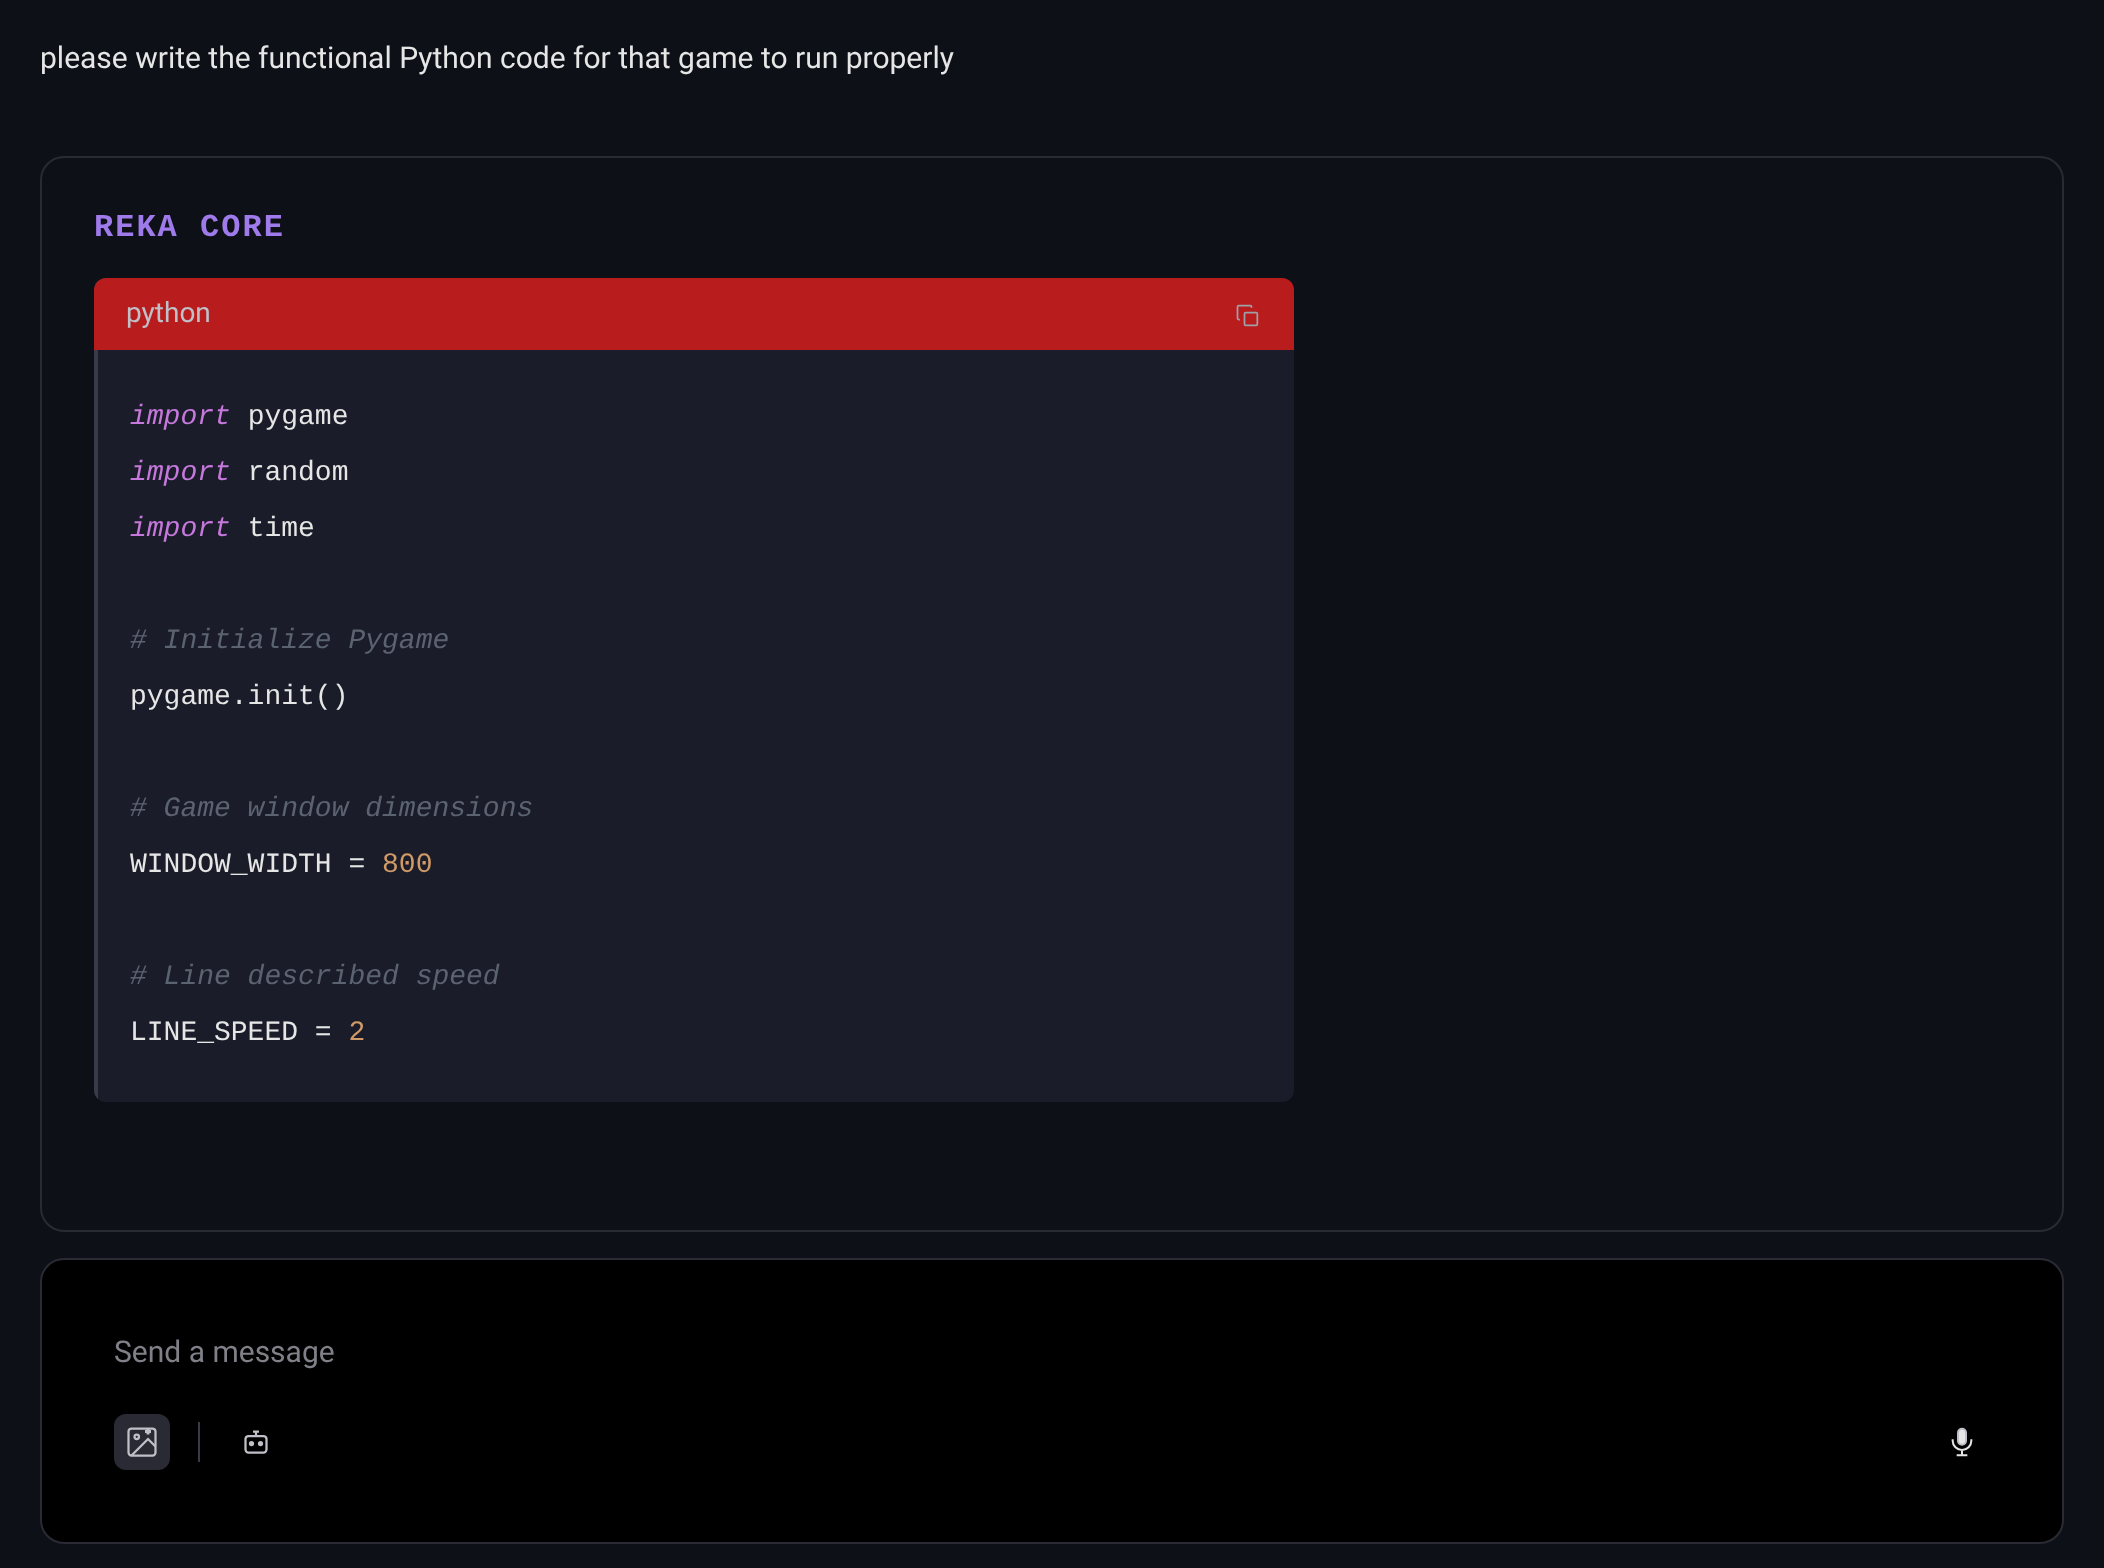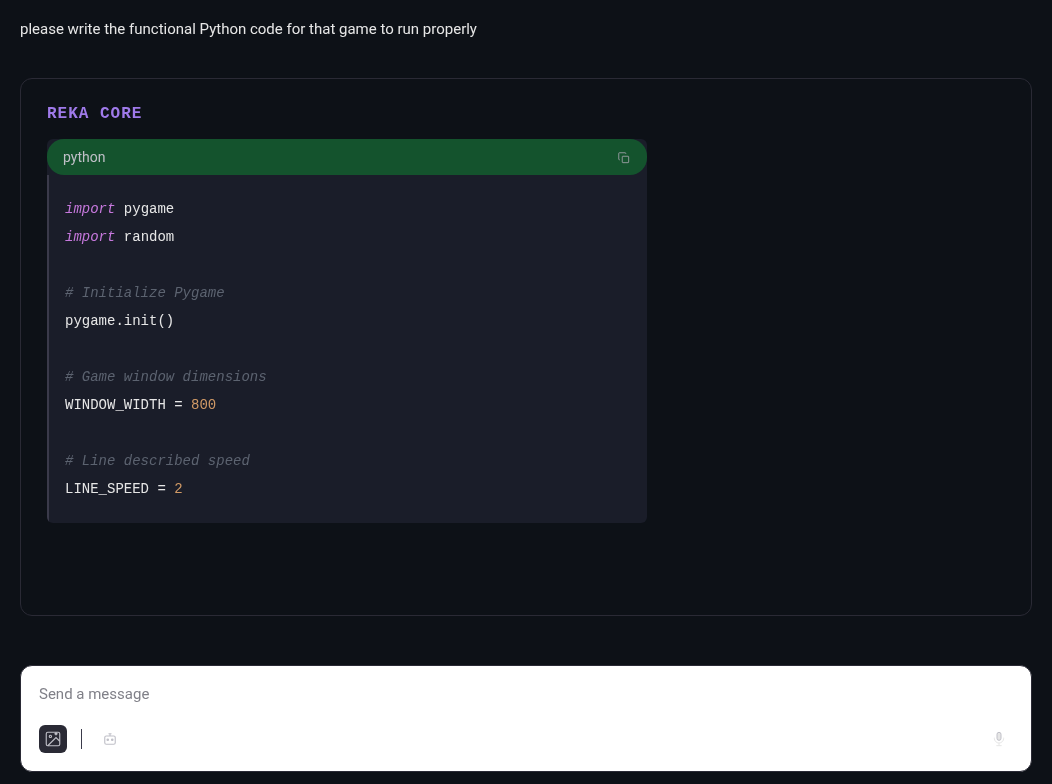--- a/index.html
+++ b/index.html
@@ -39,26 +39,25 @@
       font-size: 15px;
       margin-bottom: 18px;
     }
     .code-block {
       background: #1a1d29;
       border-radius: 6px;
       width: 600px;
       overflow: hidden;
     }
     .code-header {
-      background: #14532d;
+      background: #b91c1c;
       padding: 10px 16px;
       display: flex;
       justify-content: space-between;
       align-items: center;
-      border-radius: 17px;
     }
     .code-lang {
       color: #c0c0c8;
       font-size: 14px;
     }
     .copy-icon {
       width: 14px;
       height: 14px;
       cursor: pointer;
     }
@@ -80,24 +79,24 @@
     .kw { color: #c678dd; font-style: italic; }
     .mod { color: #e6e6e6; margin-top: 13px; }
     .comment { color: #5c6370; font-style: italic; }
     .num { color: #d19a66; }
     .plain { color: #e6e6e6; }
     .input-area {
       position: absolute;
       bottom: 12px;
       left: 20px;
       right: 20px;
-      background: #ffffff;
+      background: #000000;
       border: 1px solid #2a2a35;
       border-radius: 12px;
-      padding: 18px;
+      padding: 36px;
     }
     .message-input {
       width: 100%;
       background: transparent;
       border: none;
       color: #808088;
       font-size: 15px;
       outline: none;
       margin-bottom: 22px;
       font-family: inherit;
@@ -161,20 +160,21 @@
       <span class="copy-icon">
         <svg viewBox="0 0 24 24">
             <rect x="9" y="9" width="11" height="11" rx="1"></rect>
             <path d="M5 15H4a1 1 0 0 1-1-1V4a1 1 0 0 1 1-1h10a1 1 0 0 1 1 1v1"></path>
           </svg>
       </span>
     </div>
     <div class="code-content">
       <div><span class="kw">import</span><span class="mod"> pygame</span></div>
       <div><span class="kw">import</span><span class="mod"> random</span></div>
+      <div><span class="kw">import</span><span class="mod"> time</span></div>
       <div>&nbsp;</div>
       <div><span class="comment"># Initialize Pygame</span></div>
       <div><span class="plain">pygame.init()</span></div>
       <div>&nbsp;</div>
       <div><span class="comment"># Game window dimensions</span></div>
       <div><span class="plain">WINDOW_WIDTH = </span><span class="num">800</span></div>
       <div>&nbsp;</div>
       <div><span class="comment"># Line described speed</span></div>
       <div><span class="plain">LINE_SPEED = </span><span class="num">2</span></div>
     </div>

